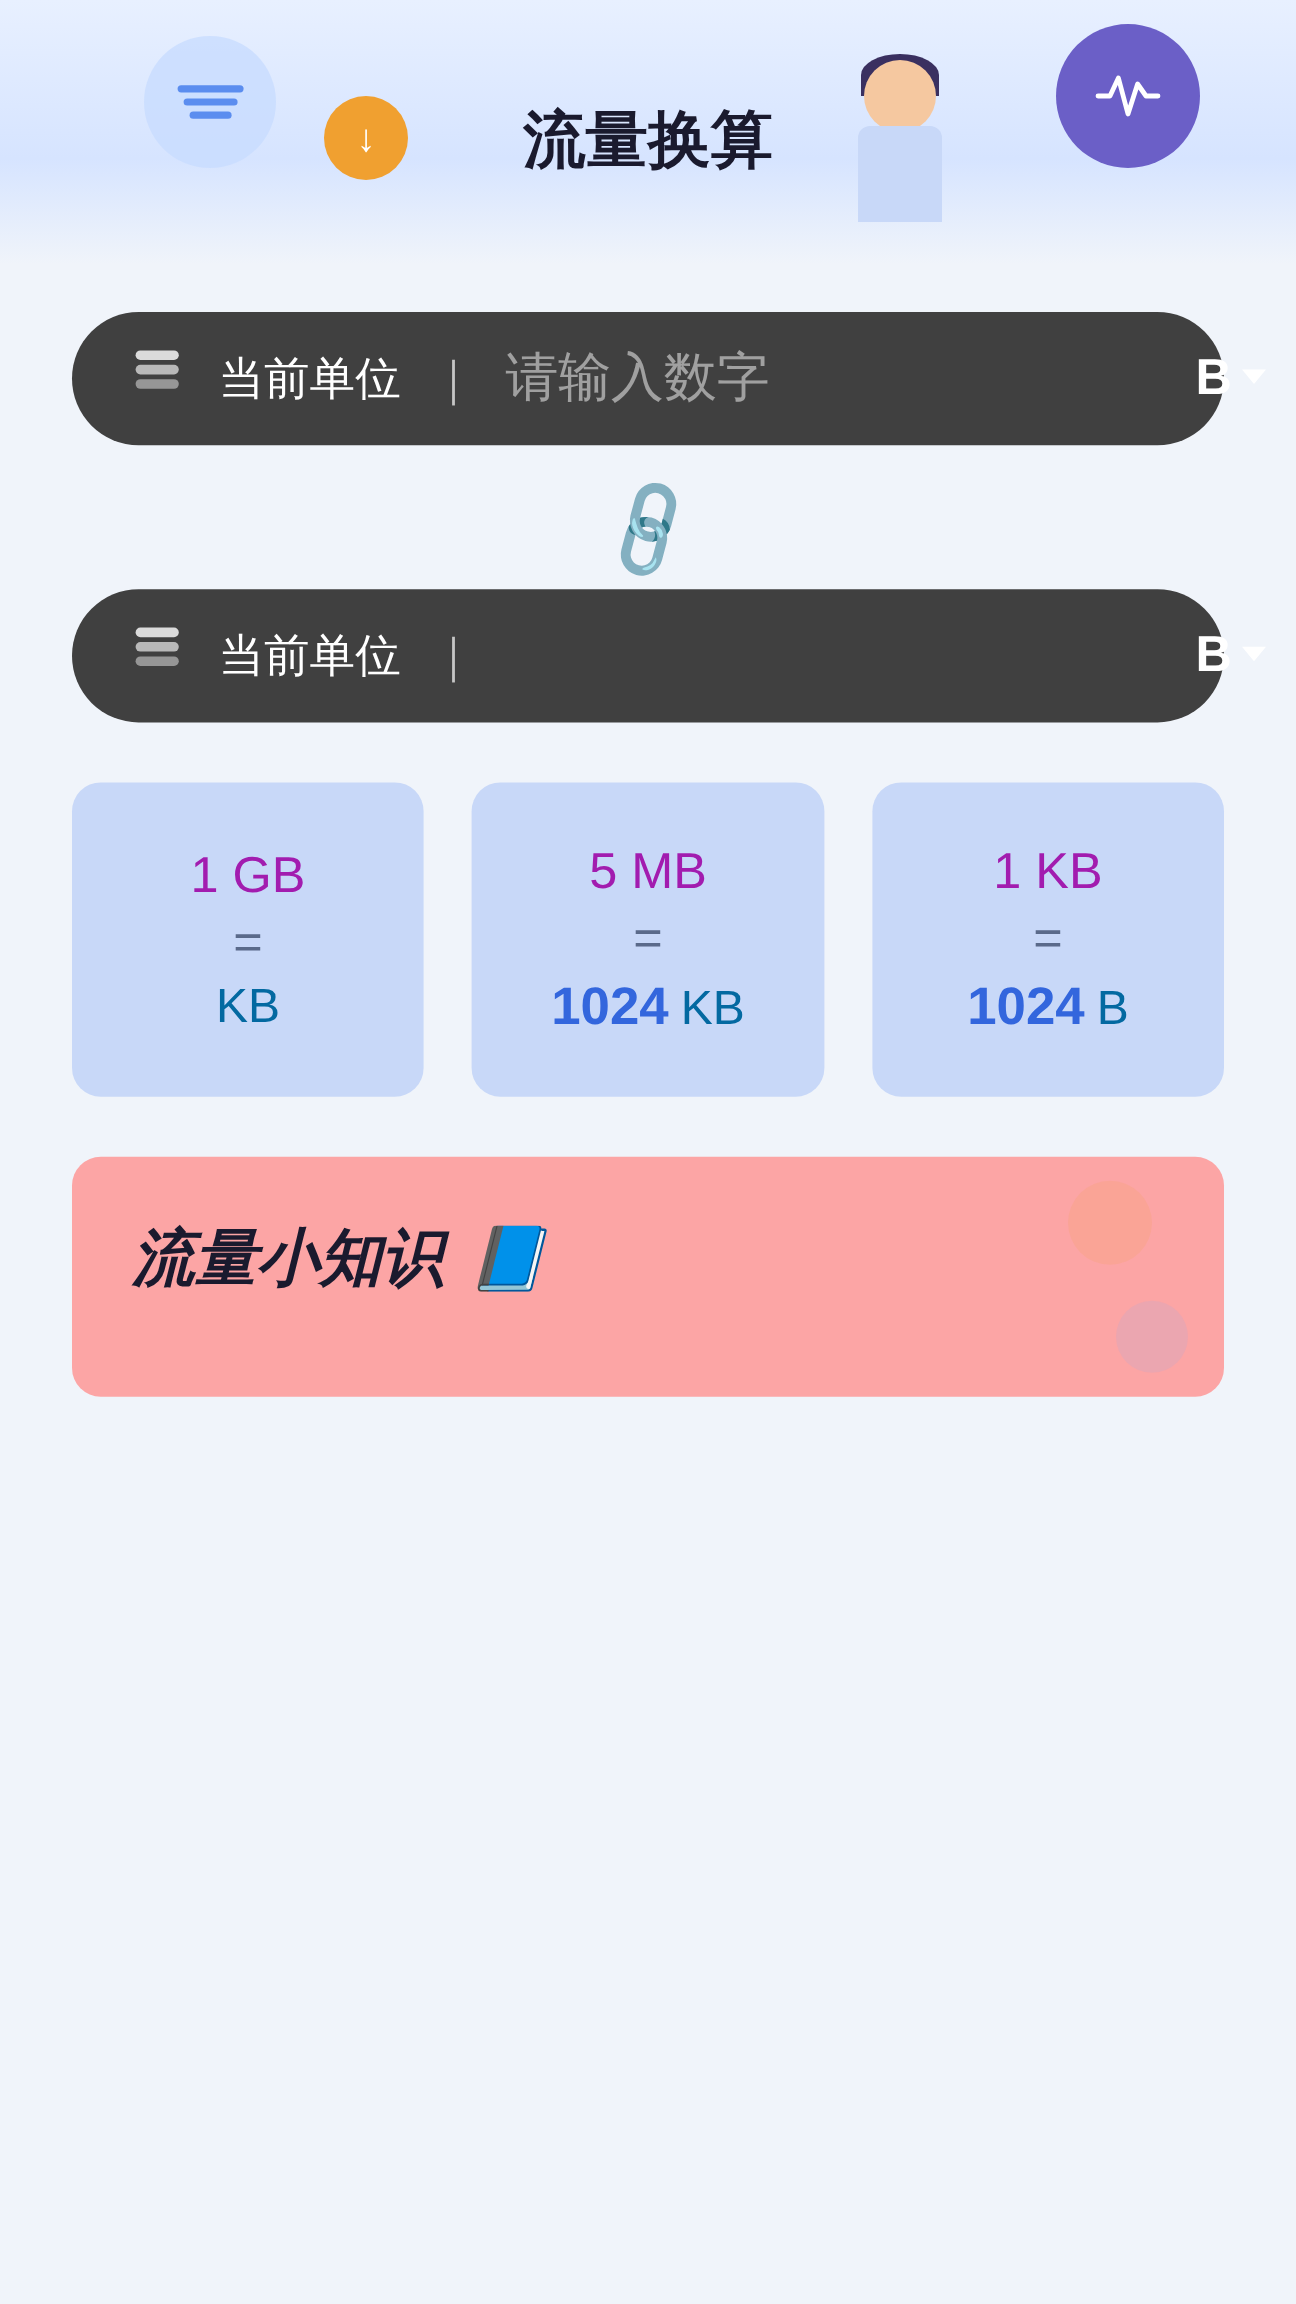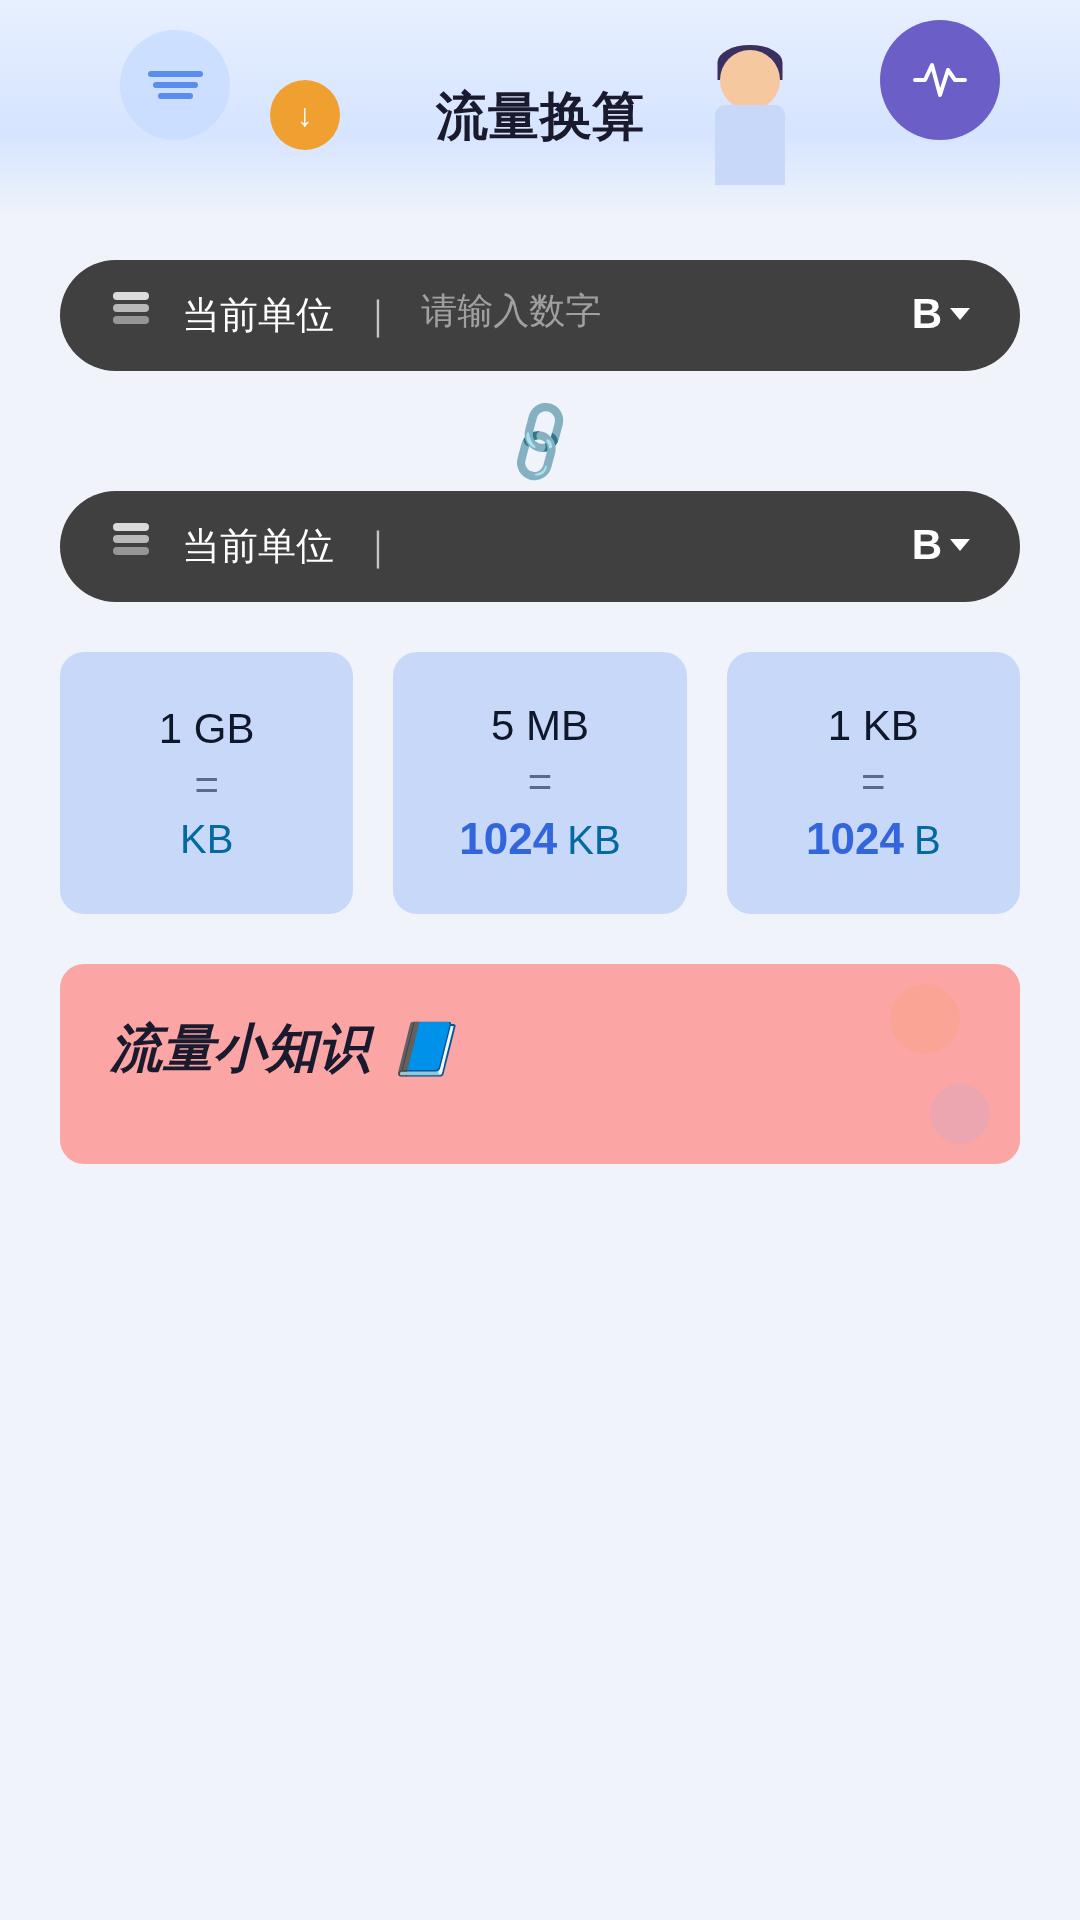--- a/index.html
+++ b/index.html
@@ -144,21 +144,21 @@
       font-size: 38px;
       margin: 0 25px;
       opacity: 0.7;
     }
     .input-card-input {
       flex: 1;
       background: transparent;
       border: none;
       outline: none;
       color: rgba(255,255,255,0.6);
-      font-size: 36px;
+      font-size: 44px;
     }
     .input-card-input::placeholder {
       color: rgba(255,255,255,0.5);
     }
     .input-card-unit {
       color: white;
       font-size: 42px;
       font-weight: 700;
       display: flex;
       align-items: center;
@@ -200,21 +200,21 @@
       border-radius: 24px;
       padding: 50px 20px;
       display: flex;
       flex-direction: column;
       align-items: center;
       justify-content: center;
       min-height: 260px;
     }
     .conv-from {
       font-size: 42px;
-      color: #0f172a;
+      color: #a21caf;
       font-weight: 500;
       text-align: center;
     }
     .conv-equals {
       font-size: 42px;
       color: #5a6a8a;
       margin: 8px 0;
     }
     .conv-to-value {
       font-size: 44px;

